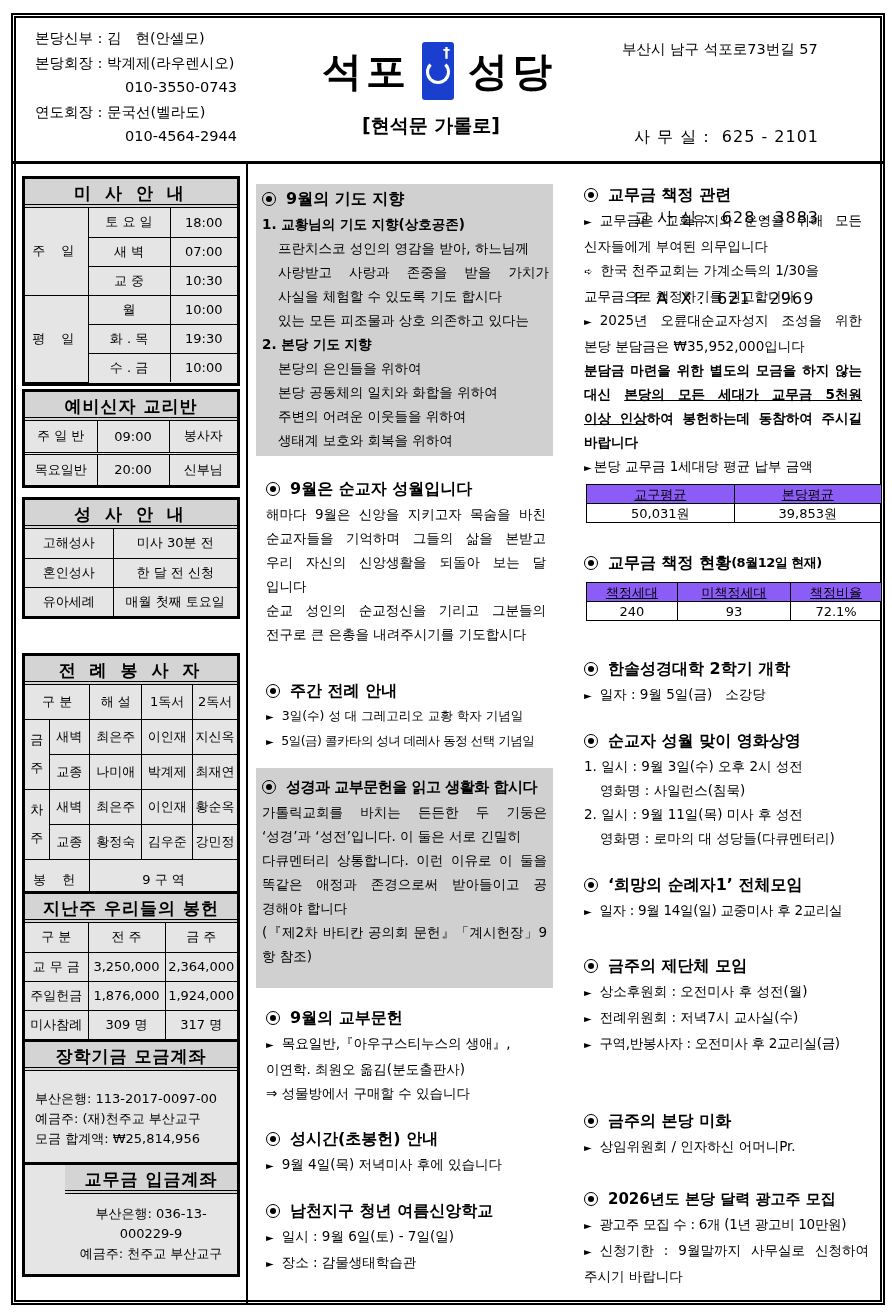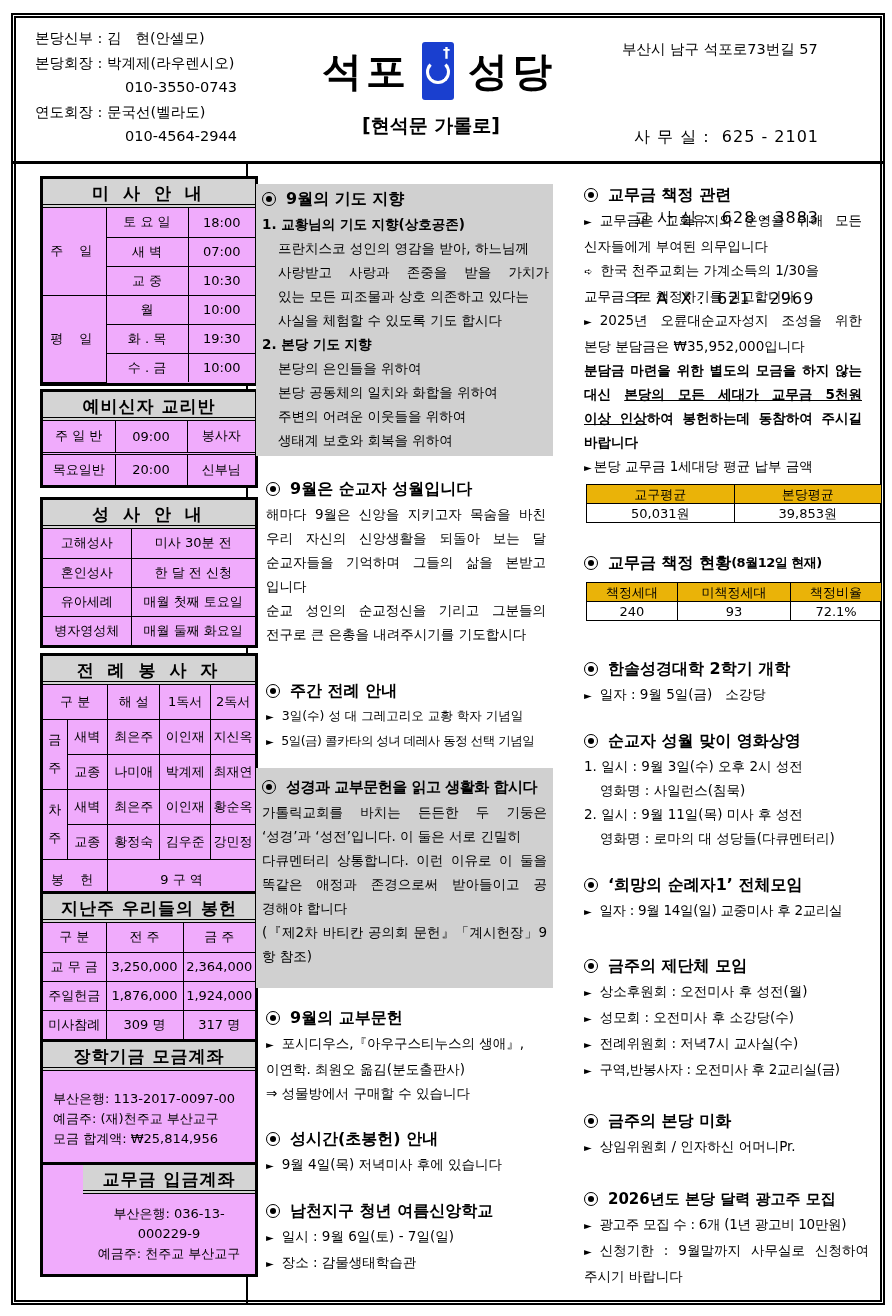--- a/index.html
+++ b/index.html
@@ -16,21 +16,21 @@
   .title-txt { font-size: 40px; font-weight: bold; letter-spacing: 4px; }
   .logo { width: 32px; height: 58px; background: #1a3fcf; border-radius: 3px; margin: 0 14px 0 12px; position: relative; }
   .logo .ring { position: absolute; left: 4px; top: 18px; width: 24px; height: 24px; border: 3px solid #fff; border-radius: 50%; border-top-color: transparent; }
   .logo .cross { position: absolute; right: 4px; top: 3px; color: #fff; font-size: 14px; font-weight: bold; line-height: 14px; }
   .subtitle { position: absolute; left: 362px; top: 113px; font-size: 19px; font-weight: bold; }
   .hdr-right { position: absolute; left: 622px; top: 40px; }
   .addr { font-size: 14.5px; }
   .phones { margin-top: 10px; margin-left: 12px; font-size: 16px; line-height: 27px; white-space: pre; letter-spacing: 1px; }
 
   
-  .lbox { position: absolute; left: 40px; width: 218px; border: 3px solid #000; background: #f0abfc; }
+  .lbox { position: absolute; left: 22px; width: 218px; border: 3px solid #000; background: #e5e5e5; }
   .lbox .bhead { background: #d4d4d4; text-align: center; font-weight: bold; font-size: 17px; height: 29px; line-height: 29px; border-bottom: 4px double #000; letter-spacing: 4px; }
   .lbox table { width: 100%; border-collapse: collapse; font-size: 13px; }
   .lbox td { border: 1px solid #000; text-align: center; height: 29px; padding: 0 2px; }
   .lbox tr:first-child td { border-top: none; }
   .lbox td:first-child { border-left: none; }
   .lbox td:last-child { border-right: none; }
   .lbox tr:last-child td { border-bottom: none; }
   .spaced { letter-spacing: 6px; }
   .acct { padding: 18px 8px 16px 10px; font-size: 13px; line-height: 20px; border-radius: 9px; }
   .acct.center { text-align: center; padding: 10px 8px 10px 8px; }
@@ -42,21 +42,21 @@
   .radio { display: inline-block; width: 14px; height: 14px; border: 1.5px solid #000; border-radius: 50%; position: relative; margin-right: 10px; flex: none; }
   .radio::after { content: ""; position: absolute; left: 2.5px; top: 2.5px; width: 6px; height: 6px; background: #000; border-radius: 50%; }
   .tri { font-size: 10px; margin-right: 8px; }
   .justify { text-align: justify; text-align-last: justify; }
   .ind { padding-left: 16px; }
   .b { font-weight: bold; }
   .u { text-decoration: underline; }
   .small-title { font-size: 13px; }
   .mini { width: 296px; border-collapse: collapse; font-size: 13px; margin: 4px 0 0 2px; }
   .mini td { border: 1px solid #000; text-align: center; height: 19px; line-height: 17px; }
-  .mini tr.h td { background: #eab308; }
+  .mini tr.h td { background: #8b5cf6; text-decoration: underline; }
 </style>
 </head>
 <body>
 
 <div class="frame"></div>
 <div class="hdr-line"></div>
 <div class="col-line"></div>
 
 <div class="hdr-left">
   <div class="row">본당신부 : 김   현(안셀모)</div>
@@ -146,24 +146,20 @@
           <td>미사 30분 전</td>
         </tr>
     <tr>
           <td>혼인성사</td>
           <td>한 달 전 신청</td>
         </tr>
     <tr>
           <td>유아세례</td>
           <td>매월 첫째 토요일</td>
         </tr>
-    <tr>
-          <td>병자영성체</td>
-          <td>매월 둘째 화요일</td>
-        </tr>
   </tbody>
     </table>
 </div>
 
 <div class="lbox" style="top:653px;">
   <div class="bhead">전 례 봉 사 자</div>
   <table>
     <tbody>
         <tr>
           <td colspan="2" style="width:64px;height:34px">구  분</td>
@@ -251,37 +247,37 @@
 </div>
 
 <div class="blk gray" style="left:256px;top:184px;width:297px;height:272px;padding:2px 4px 0 6px;">
   <div class="sec-title">
       <span class="radio"></span>
       <span>9월의 기도 지향</span>
     </div>
   <div class="b">1. 교황님의 기도 지향(상호공존)</div>
   <div class="ind">프란치스코 성인의 영감을 받아, 하느님께</div>
   <div class="ind justify">사랑받고 사랑과 존중을 받을 가치가</div>
+  <div class="ind">사실을 체험할 수 있도록 기도 합시다</div>
   <div class="ind">있는 모든 피조물과 상호 의존하고 있다는</div>
-  <div class="ind">사실을 체험할 수 있도록 기도 합시다</div>
   <div class="b">2. 본당 기도 지향</div>
   <div class="ind">본당의 은인들을 위하여</div>
   <div class="ind">본당 공동체의 일치와 화합을 위하여</div>
   <div class="ind">주변의 어려운 이웃들을 위하여</div>
   <div class="ind">생태계 보호와 회복을 위하여</div>
 </div>
 
 <div class="blk" style="left:266px;top:476px;width:280px;">
   <div class="sec-title">
       <span class="radio"></span>
       <span>9월은 순교자 성월입니다</span>
     </div>
   <div class="justify">해마다 9월은 신앙을 지키고자 목숨을 바친</div>
+  <div class="justify">순교자들을 기억하며 그들의 삶을 본받고</div>
   <div class="justify">우리 자신의 신앙생활을 되돌아 보는 달</div>
-  <div class="justify">순교자들을 기억하며 그들의 삶을 본받고</div>
   <div>입니다</div>
   <div class="justify">순교 성인의 순교정신을 기리고 그분들의</div>
   <div>전구로 큰 은총을 내려주시기를 기도합시다</div>
 </div>
 
 <div class="blk" style="left:266px;top:678px;width:285px;">
   <div class="sec-title">
       <span class="radio"></span>
       <span>주간 전례 안내</span>
     </div>
@@ -301,21 +297,21 @@
   <div>경해야 합니다</div>
   <div class="justify">(『제2차 바티칸 공의회 문헌』「계시헌장」9</div>
   <div>항 참조)</div>
 </div>
 
 <div class="blk" style="left:266px;top:1005px;width:285px;">
   <div class="sec-title">
       <span class="radio"></span>
       <span>9월의 교부문헌</span>
     </div>
-  <div><span class="tri">►</span><span>포시디우스,『아우구스티누스의 생애』,</span></div>
+  <div><span class="tri">►</span><span>목요일반,『아우구스티누스의 생애』,</span></div>
   <div>이연학. 최원오 옮김(분도출판사)</div>
   <div>⇒ 성물방에서 구매할 수 있습니다</div>
 </div>
 
 <div class="blk" style="left:266px;top:1126px;width:285px;">
   <div class="sec-title">
       <span class="radio"></span>
       <span>성시간(초봉헌) 안내</span>
     </div>
   <div><span class="tri">►</span><span>9월 4일(목) 저녁미사 후에 있습니다</span></div>
@@ -408,21 +404,20 @@
     </div>
   <div style="letter-spacing:-0.3px"><span class="tri">►</span><span>일자 : 9월 14일(일) 교중미사 후 2교리실</span></div>
 </div>
 
 <div class="blk" style="left:584px;top:953px;width:285px;">
   <div class="sec-title">
       <span class="radio"></span>
       <span>금주의 제단체 모임</span>
     </div>
   <div><span class="tri">►</span><span>상소후원회 : 오전미사 후 성전(월)</span></div>
-  <div><span class="tri">►</span><span>성모회 : 오전미사 후 소강당(수)</span></div>
   <div><span class="tri">►</span><span>전례위원회 : 저녁7시 교사실(수)</span></div>
   <div style="letter-spacing:-0.3px"><span class="tri">►</span><span>구역,반봉사자 : 오전미사 후 2교리실(금)</span></div>
 </div>
 
 <div class="blk" style="left:584px;top:1108px;width:285px;">
   <div class="sec-title">
       <span class="radio"></span>
       <span>금주의 본당 미화</span>
     </div>
   <div><span class="tri">►</span><span>상임위원회 / 인자하신 어머니Pr.</span></div>

